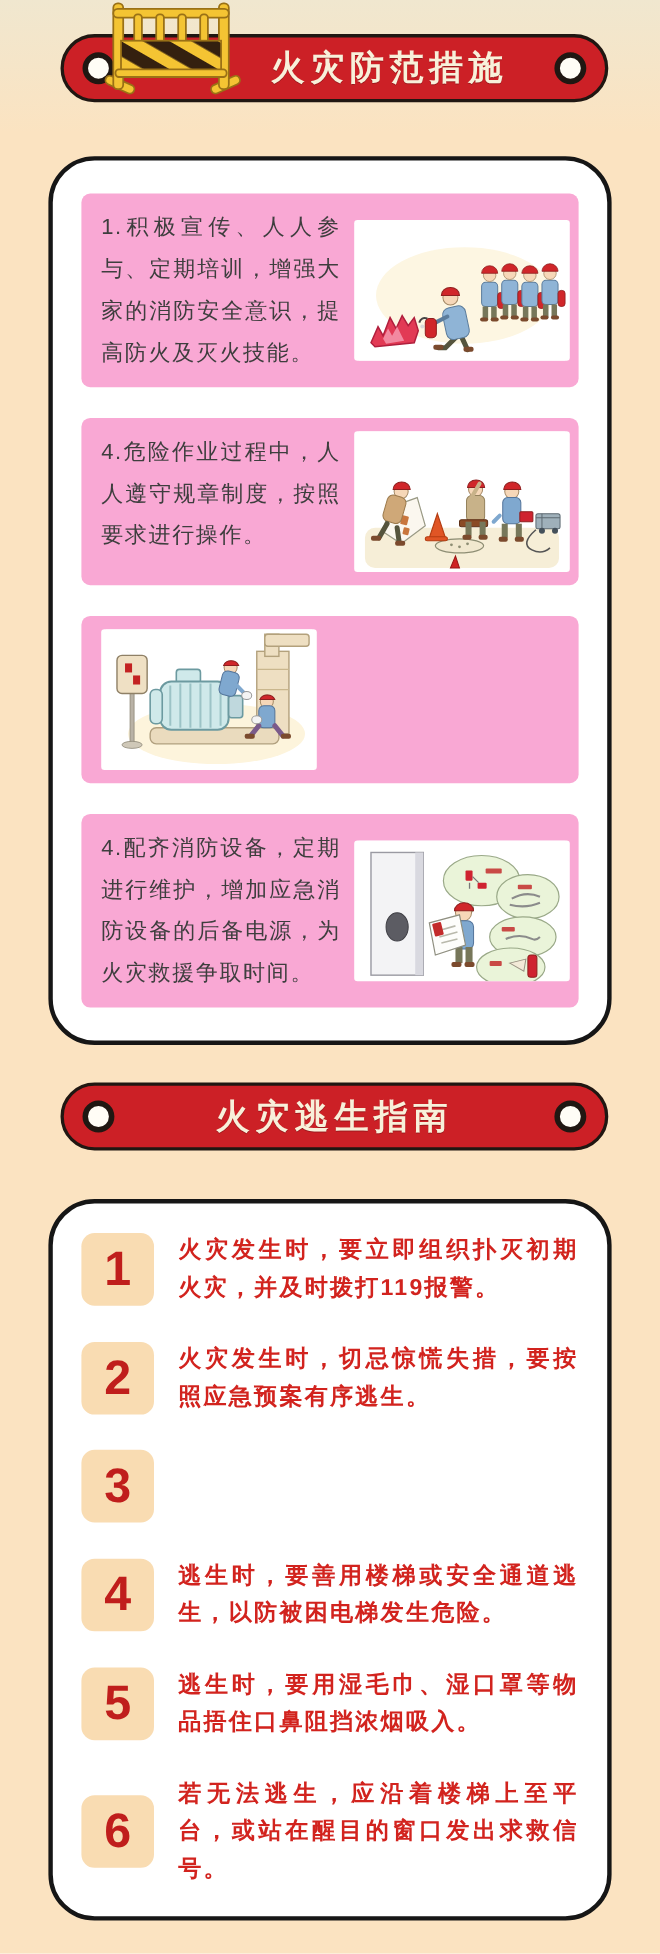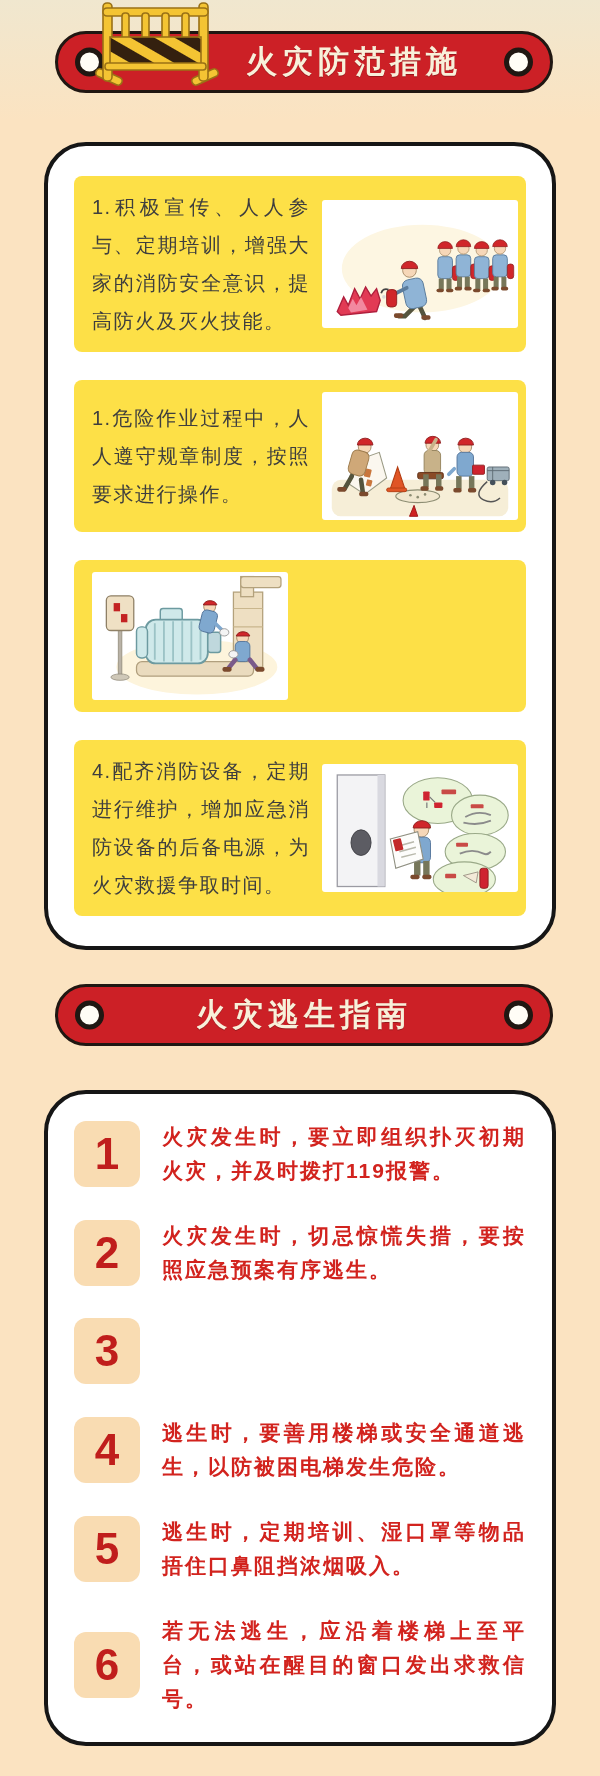--- a/index.html
+++ b/index.html
@@ -37,23 +37,23 @@
   
   .card{
     position:absolute;left:44px;width:512px;background:#ffffff;
     border:4px solid #161616;border-radius:42px;box-sizing:border-box;
   }
   .card-prevention{
     top:142px;height:808px;padding:30px 26px;
     display:flex;flex-direction:column;justify-content:space-between;
   }
   .panel{
-    background:#fde047;border-radius:8px;
+    background:#f9a8d4;border-radius:8px;
     padding:12px 8px 12px 18px;
-    display:flex;align-items:center;gap:12px;
+    display:flex;align-items:flex-start;gap:12px;
   }
   .panel-text{
     margin:0;width:246px;font-size:20px;line-height:38px;
     letter-spacing:1.5px;color:#3e3e3e;text-align:justify;
   }
   .illus{
     width:196px;height:128px;background:#ffffff;border-radius:3px;
     flex:none;overflow:hidden;align-self:center;
   }
   .illus svg{width:100%;height:100%;display:block;}
@@ -144,21 +144,21 @@
           </g>
           <use href="#fw" x="130" y="50"></use>
           <use href="#fw" x="150" y="48"></use>
           <use href="#fw" x="170" y="50"></use>
           <use href="#fw" x="190" y="48"></use>
         </svg>
       </div>
     </div>
 
     <div class="panel">
-      <p class="panel-text">1.危险作业过程中，人人遵守规章制度，按照要求进行操作。</p>
+      <p class="panel-text">4.危险作业过程中，人人遵守规章制度，按照要求进行操作。</p>
       <div class="illus">
         <svg viewBox="0 0 205 140" aria-hidden="true">
           <rect width="205" height="140" fill="#ffffff"></rect>
           <rect x="6" y="96" width="193" height="40" rx="10" fill="#f6eed7"></rect>
           <ellipse cx="100" cy="114" rx="24" ry="7" fill="#f1e8cf" stroke="#8d8d73" stroke-width="1.2"></ellipse>
           <circle cx="92" cy="113" r="1.4" fill="#8d8d73"></circle>
             <circle cx="100" cy="115" r="1.4" fill="#8d8d73"></circle>
           <circle cx="108" cy="112" r="1.4" fill="#8d8d73"></circle>
           <path d="M78 82 l8 24 h-16 z" fill="#e05525" stroke="#b43d12" stroke-width="1.2"></path>
           <rect x="66" y="105" width="22" height="4" rx="2" fill="#e05525" stroke="#b43d12" stroke-width="1"></rect>
@@ -310,21 +310,21 @@
       <div class="badge">3</div>
     </div>
 
     <div class="erow">
       <div class="badge">4</div>
       <p class="etext">逃生时，要善用楼梯或安全通道逃生，以防被困电梯发生危险。</p>
     </div>
 
     <div class="erow">
       <div class="badge">5</div>
-      <p class="etext">逃生时，定期培训、湿口罩等物品捂住口鼻阻挡浓烟吸入。</p>
+      <p class="etext">逃生时，要用湿毛巾、湿口罩等物品捂住口鼻阻挡浓烟吸入。</p>
     </div>
 
     <div class="erow">
       <div class="badge">6</div>
       <p class="etext">若无法逃生，应沿着楼梯上至平台，或站在醒目的窗口发出求救信号。</p>
     </div>
   </div>
 
 </div>
 

